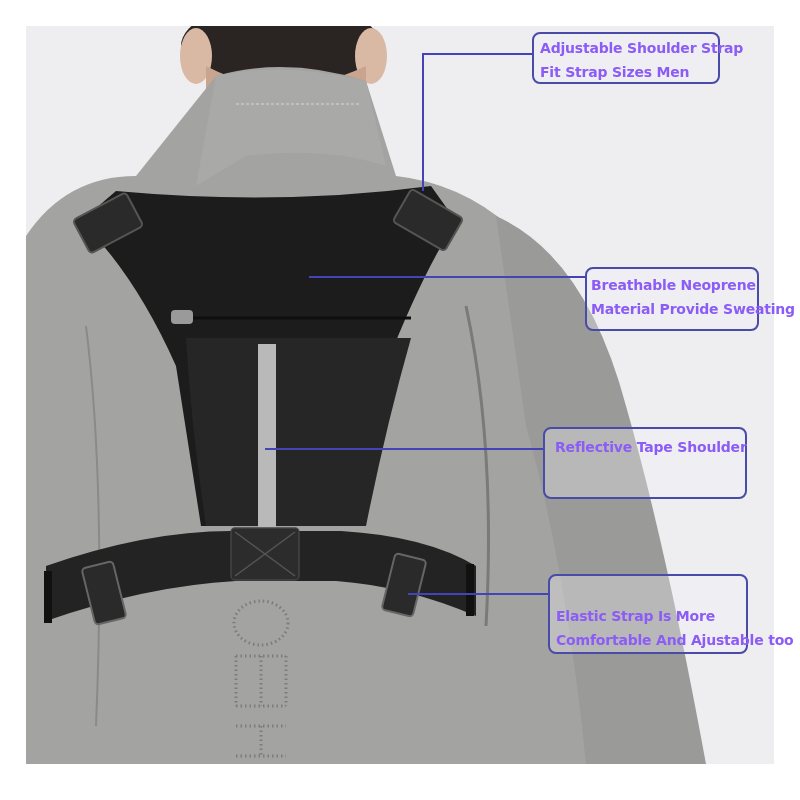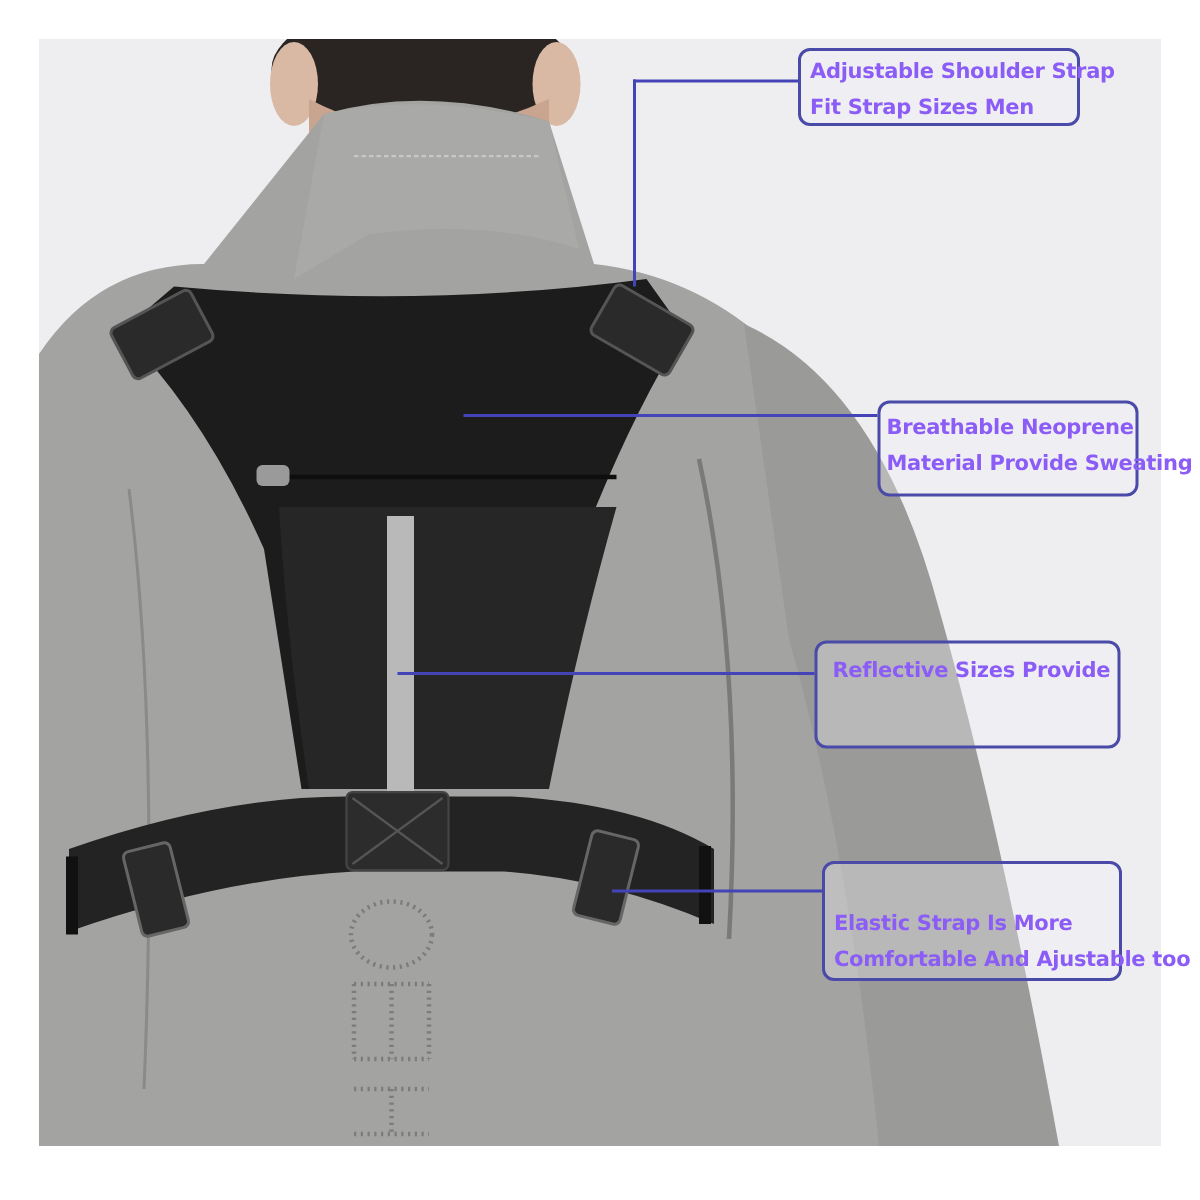--- a/index.html
+++ b/index.html
@@ -70,18 +70,18 @@
 
 <div class="callout" style="left:532px;top:32px;width:188px;height:52px;padding:2px 6px;">
   <div class="line">Adjustable Shoulder Strap</div>
   <div class="line">Fit Strap Sizes Men</div>
 </div>
 <div class="callout" style="left:585px;top:267px;width:174px;height:64px;padding:4px 4px;">
   <div class="line">Breathable Neoprene</div>
   <div class="line">Material Provide Sweating</div>
 </div>
 <div class="callout" style="left:543px;top:427px;width:204px;height:72px;padding:6px 10px;">
-  <div class="line">Reflective Sizes Provide</div>
+  <div class="line">Reflective Tape Shoulder</div>
 </div>
 <div class="callout" style="left:548px;top:574px;width:200px;height:80px;padding:28px 6px;">
   <div class="line">Elastic Strap Is More</div>
   <div class="line">Comfortable And Ajustable too</div>
 </div>
 
 </body></html>

